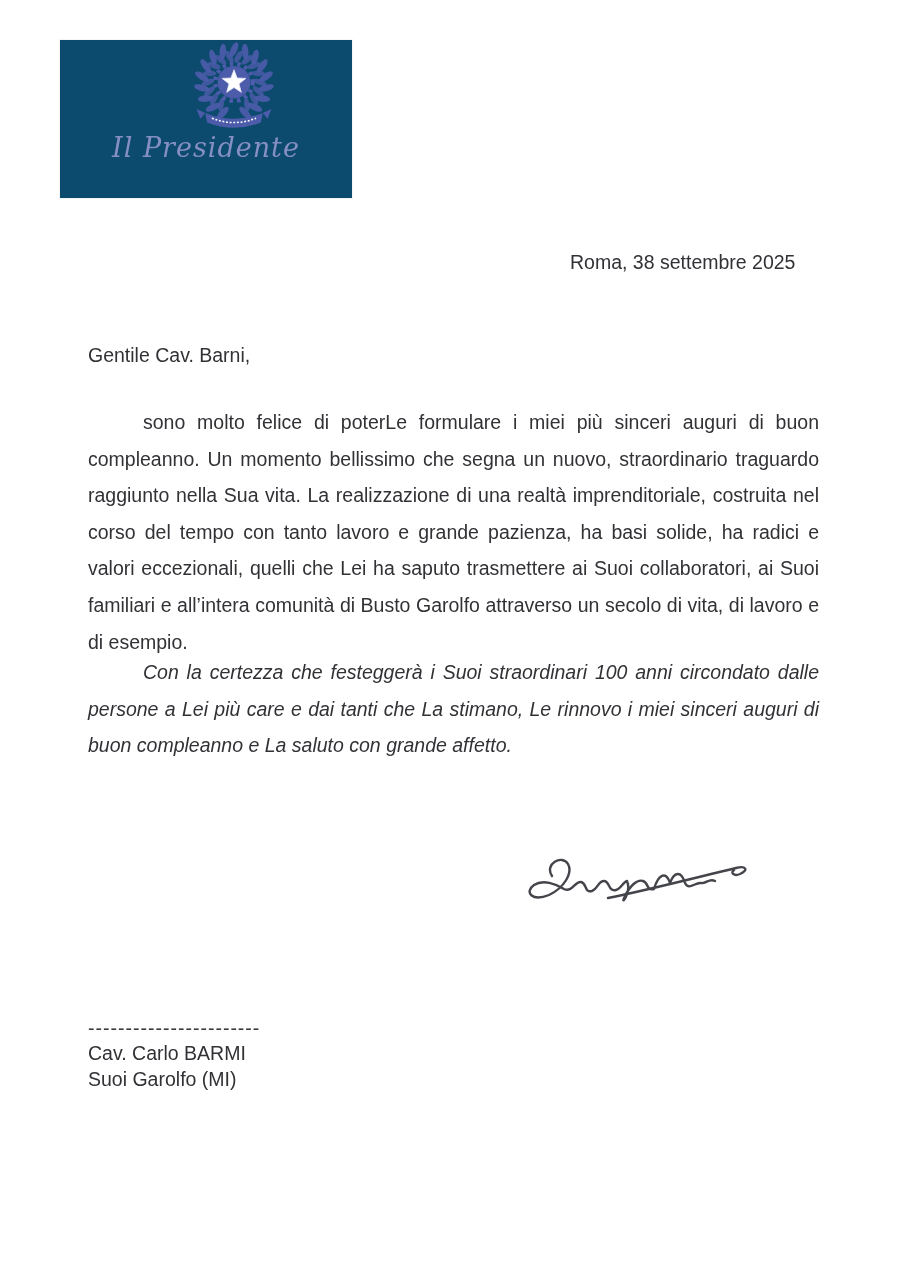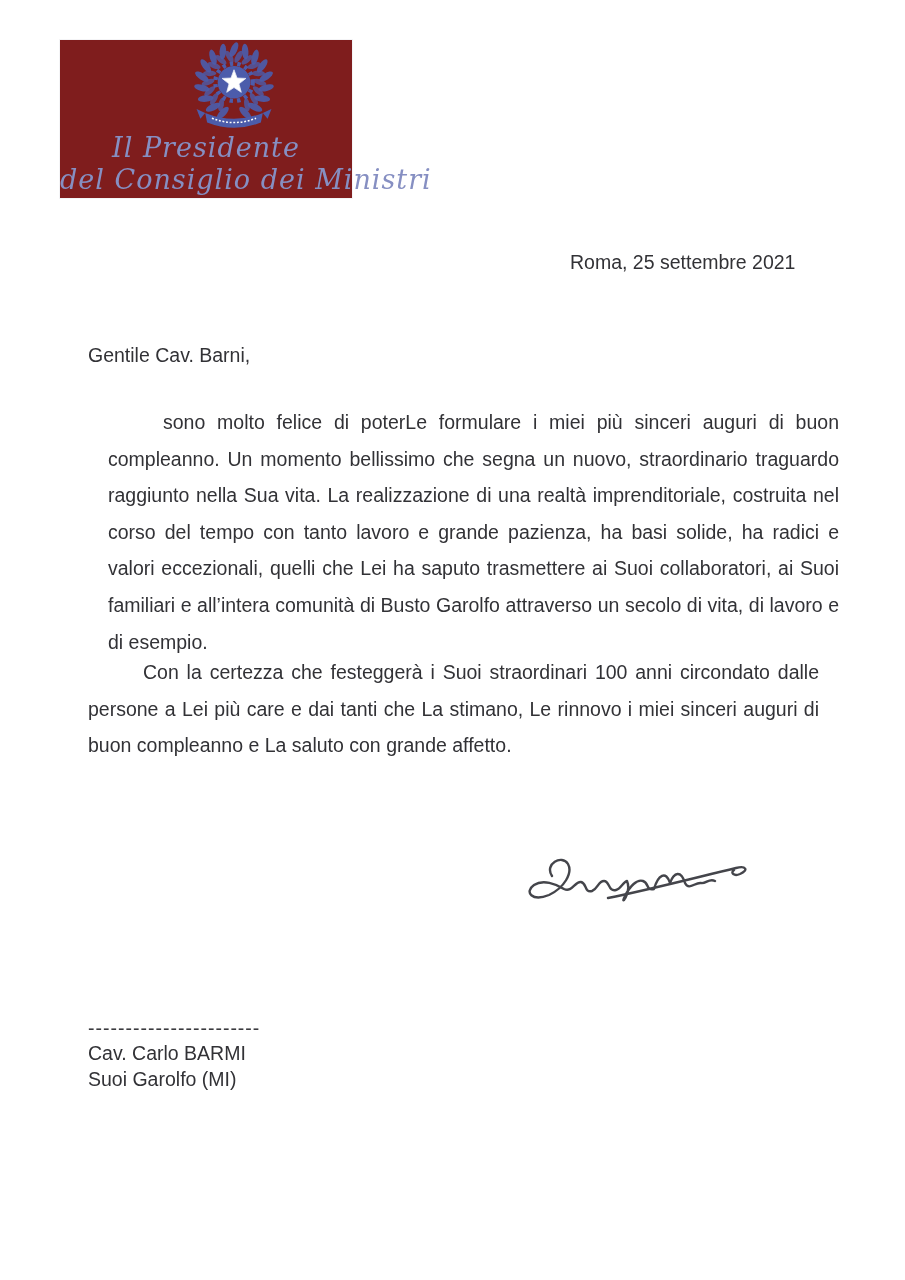--- a/index.html
+++ b/index.html
@@ -12,21 +12,21 @@
     overflow: hidden;
     font-family: "Liberation Sans", "DejaVu Sans", sans-serif;
     color: #323236;
   }
 
   
   .letterhead {
     position: absolute;
     left: 60px; top: 40px;
     width: 292px; height: 158px;
-    background: #7f1d1d;
+    background: #0c4a6e;
     outline: 1px solid #f4f4f6;
     text-align: center;
   }
   .emblem-wrap {
     position: absolute;
     left: 115px; top: 0;
     width: 118px; height: 96px;
   }
   .emblem-wrap svg { display: block; width: 100%; height: 100%; }
   .script-line {
@@ -57,22 +57,22 @@
   }
   .para {
     position: absolute;
     left: 88px;
     width: 731px;
     font-size: 19.5px;
     line-height: 36.6px;
     text-align: justify;
     text-indent: 55px;
   }
-  .para.p1 { top: 404px; margin-left: 20px; }
-  .para.p2 { top: 654px; }
+  .para.p1 { top: 404px; }
+  .para.p2 { top: 654px; font-style: italic; }
 
   
   .signature {
     position: absolute;
     left: 518px; top: 840px;
     width: 240px; height: 80px;
   }
   .signature svg { display: block; width: 100%; height: 100%; }
 
   
@@ -145,24 +145,23 @@
 
         <path d="M60,31 L63.2,39.6 L72.4,40 L65.2,45.7 L67.6,54.5 L60,49.5 L52.4,54.5 L54.8,45.7 L47.6,40 L56.8,39.6 Z" fill="#ffffff" stroke="#e8eaf5" stroke-width="0.8"></path>
 
         <path d="M30 76 Q60 88 90 76 L88 86 Q60 97 32 86 Z" fill="#4c5cab"></path>
         <path d="M30 76 l-9 -4 l4 10 z" fill="#4c5cab"></path>
         <path d="M90 76 l9 -4 l-4 10 z" fill="#4c5cab"></path>
         <path d="M37 81.5 Q60 90.5 83 81.5" stroke="#ffffff" stroke-width="1.6" fill="none" stroke-dasharray="2 1.8"></path>
       </svg>
     </div>
     <div class="script-line l1">Il Presidente</div>
-    <div class="script-line l2">del Consiglio dei Ministri</div>
   </div>
 
-  <div class="date-line">Roma, 25 settembre 2021</div>
+  <div class="date-line">Roma, 38 settembre 2025</div>
 
   <div class="salutation">Gentile Cav. Barni,</div>
 
   <div class="para p1">sono molto felice di poterLe formulare i miei più sinceri auguri di buon compleanno. Un momento bellissimo che segna un nuovo, straordinario traguardo raggiunto nella Sua vita. La realizzazione di una realtà imprenditoriale, costruita nel corso del tempo con tanto lavoro e grande pazienza, ha basi solide, ha radici e valori eccezionali, quelli che Lei ha saputo trasmettere ai Suoi collaboratori, ai Suoi familiari e all’intera comunità di Busto Garolfo attraverso un secolo di vita, di lavoro e di esempio.</div>
   <div class="para p2">Con la certezza che festeggerà i Suoi straordinari 100 anni circondato dalle persone a Lei più care e dai tanti che La stimano, Le rinnovo i miei sinceri auguri di buon compleanno e La saluto con grande affetto.</div>
 
   <div class="signature" aria-label="">
     <svg viewBox="0 0 240 80" xmlns="http://www.w3.org/2000/svg">
       <g fill="none" stroke="#35363c" stroke-width="2.4" stroke-linecap="round" stroke-linejoin="round" opacity="0.92">
 

